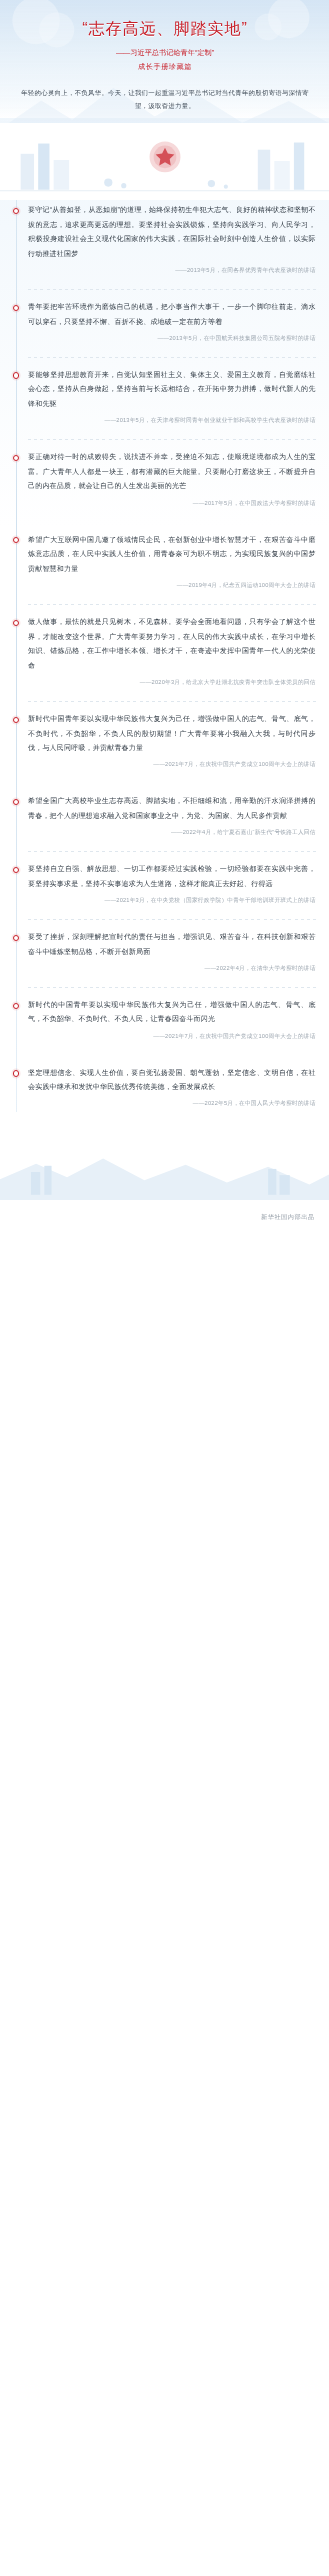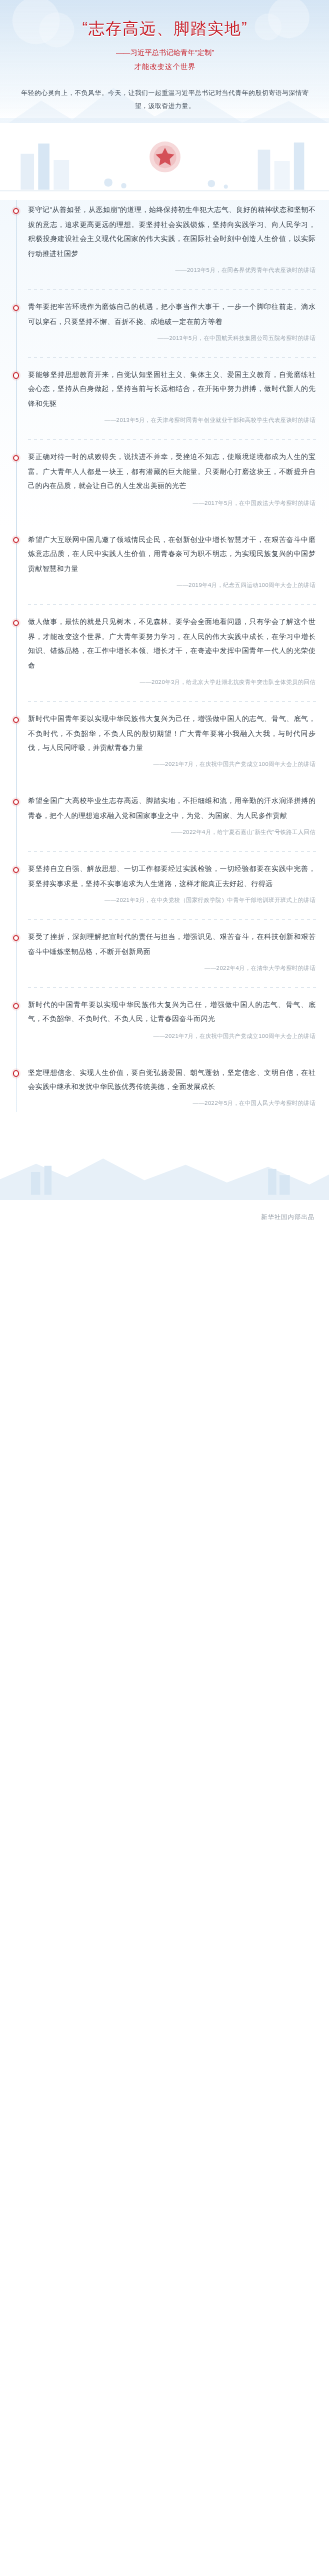--- a/index.html
+++ b/index.html
@@ -157,21 +157,21 @@
         <circle cx="70" cy="40" r="46" fill="#ffffff" opacity=".5"></circle>
         <circle cx="110" cy="58" r="34" fill="#ffffff" opacity=".45"></circle>
         <circle cx="560" cy="34" r="40" fill="#ffffff" opacity=".5"></circle>
         <circle cx="520" cy="52" r="26" fill="#ffffff" opacity=".4"></circle>
         <path d="M0 250 L80 195 L140 232 L220 170 L300 226 L380 182 L470 238 L560 196 L640 240 L640 300 L0 300 Z" fill="#dceaf6" opacity=".75"></path>
       </svg>
     </div>
     <div class="title-main">“志存高远、脚踏实地”</div>
     <div class="title-sub">
       <div class="dash">——习近平总书记给青年“定制”</div>
-      <div>才能改变这个世界</div>
+      <div>成长手册珍藏篇</div>
     </div>
     <div class="intro">年轻的心灵向上，不负风华。今天，让我们一起重温习近平总书记对当代青年的殷切寄语与深情寄望，汲取奋进力量。</div>
   </div>
 
   <div class="illus">
     <svg viewBox="0 0 640 150" preserveAspectRatio="none" aria-hidden="true">
       <rect x="0" y="0" width="640" height="150" fill="#ffffff"></rect>
       <g opacity=".9">
         <rect x="40" y="60" width="26" height="70" fill="#e3edf7"></rect>
         <rect x="74" y="40" width="22" height="90" fill="#d3e4f3"></rect>

